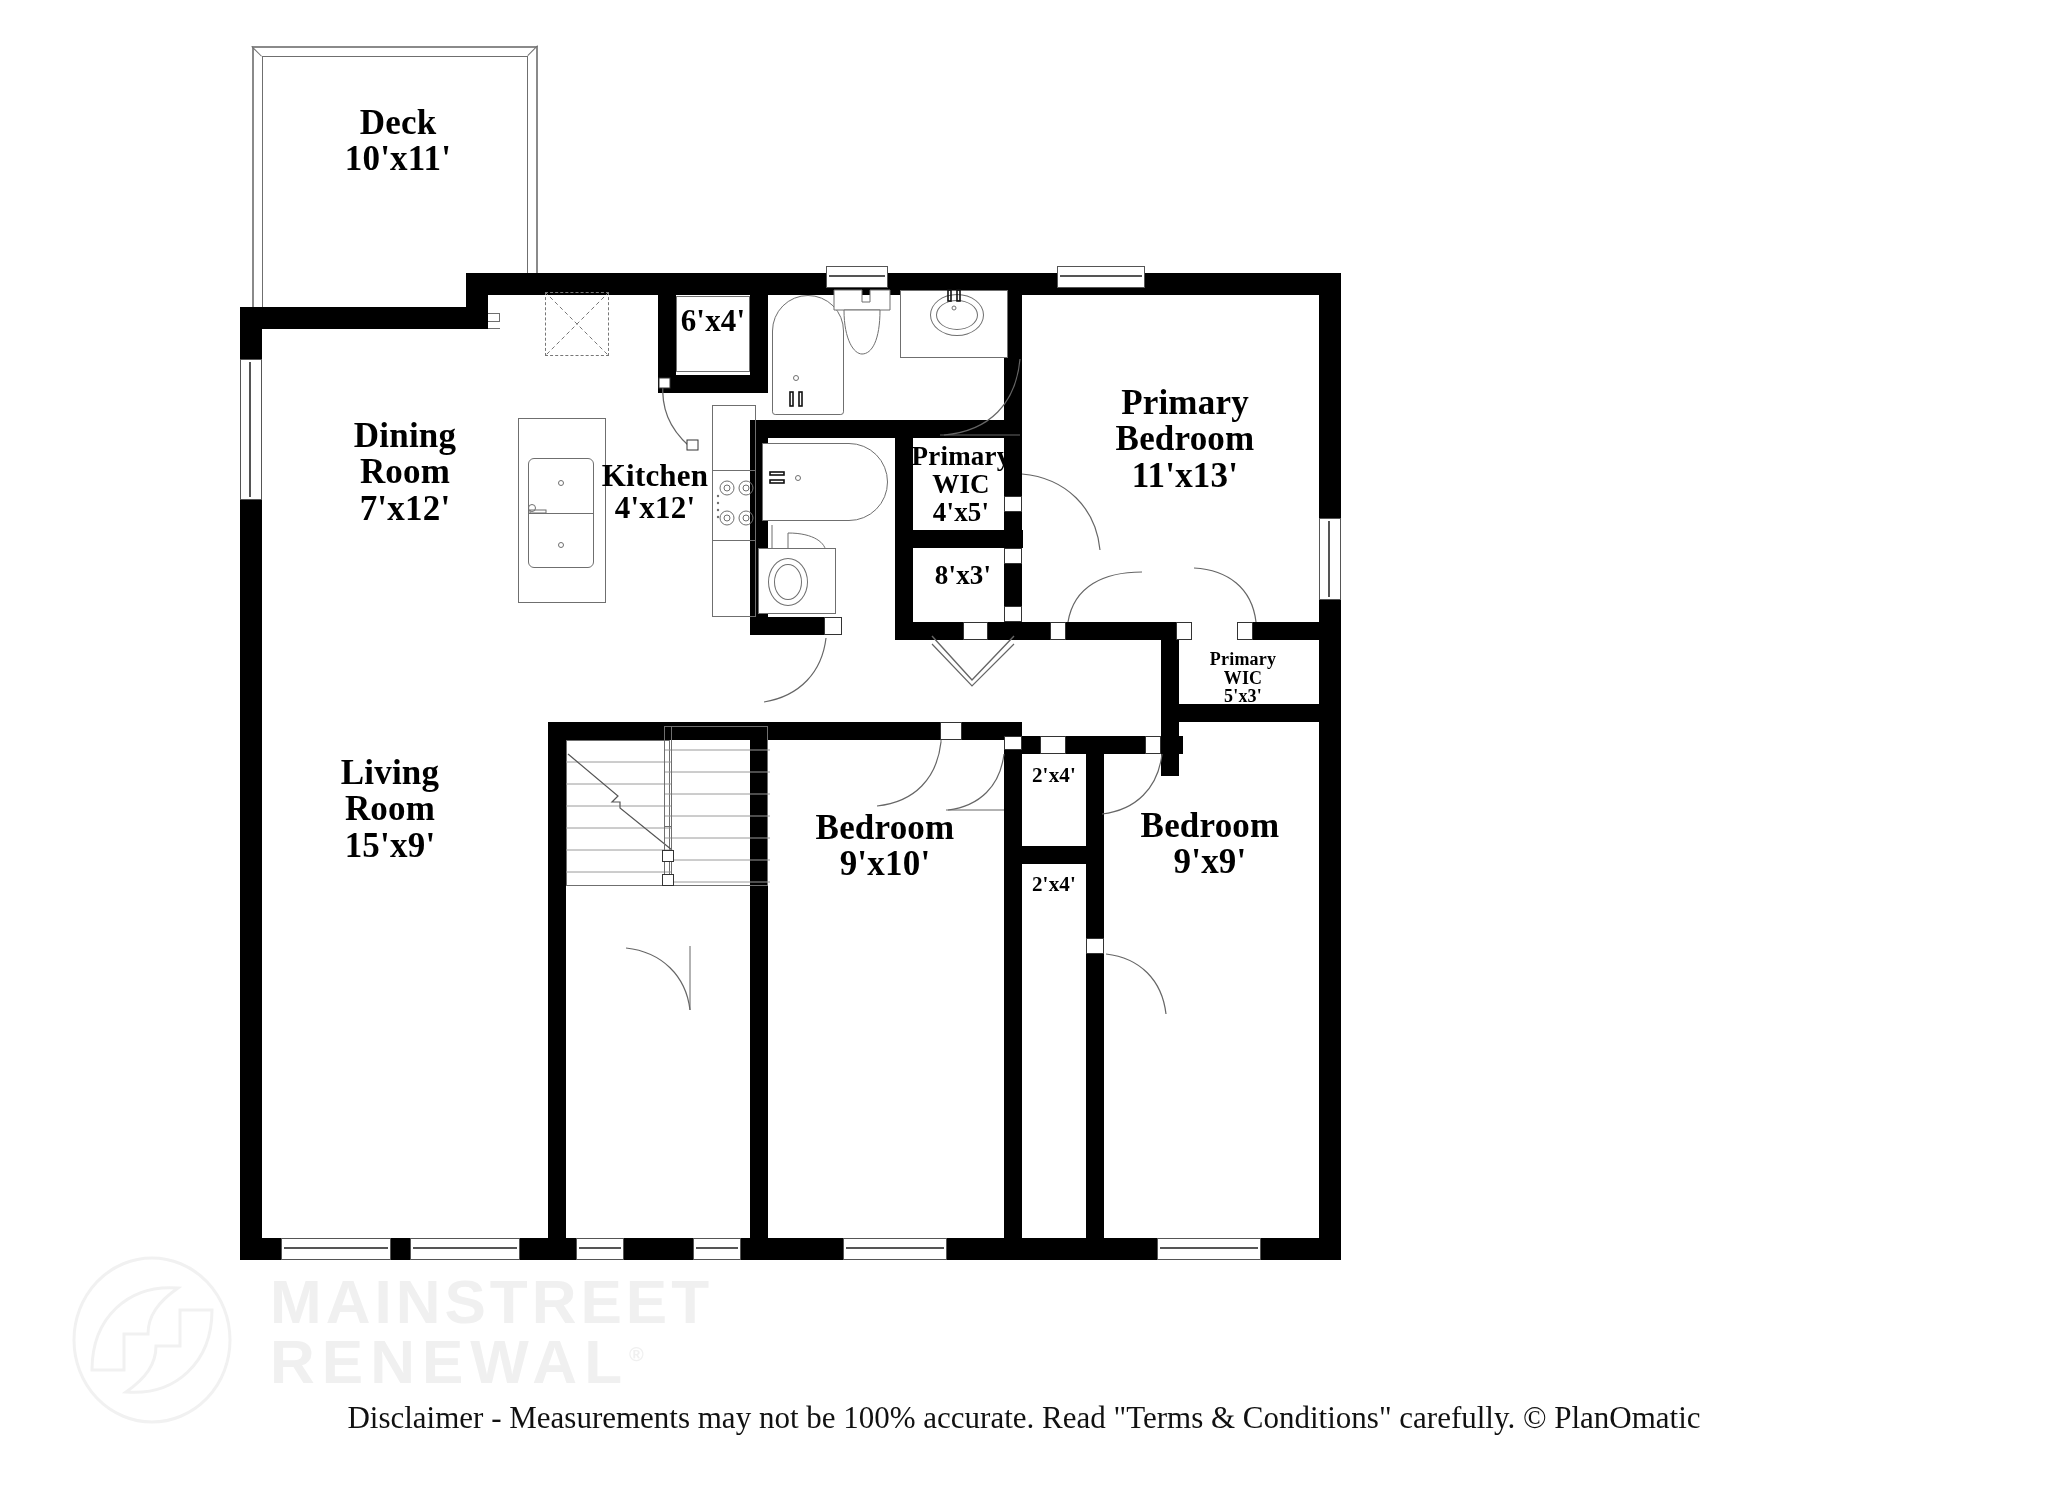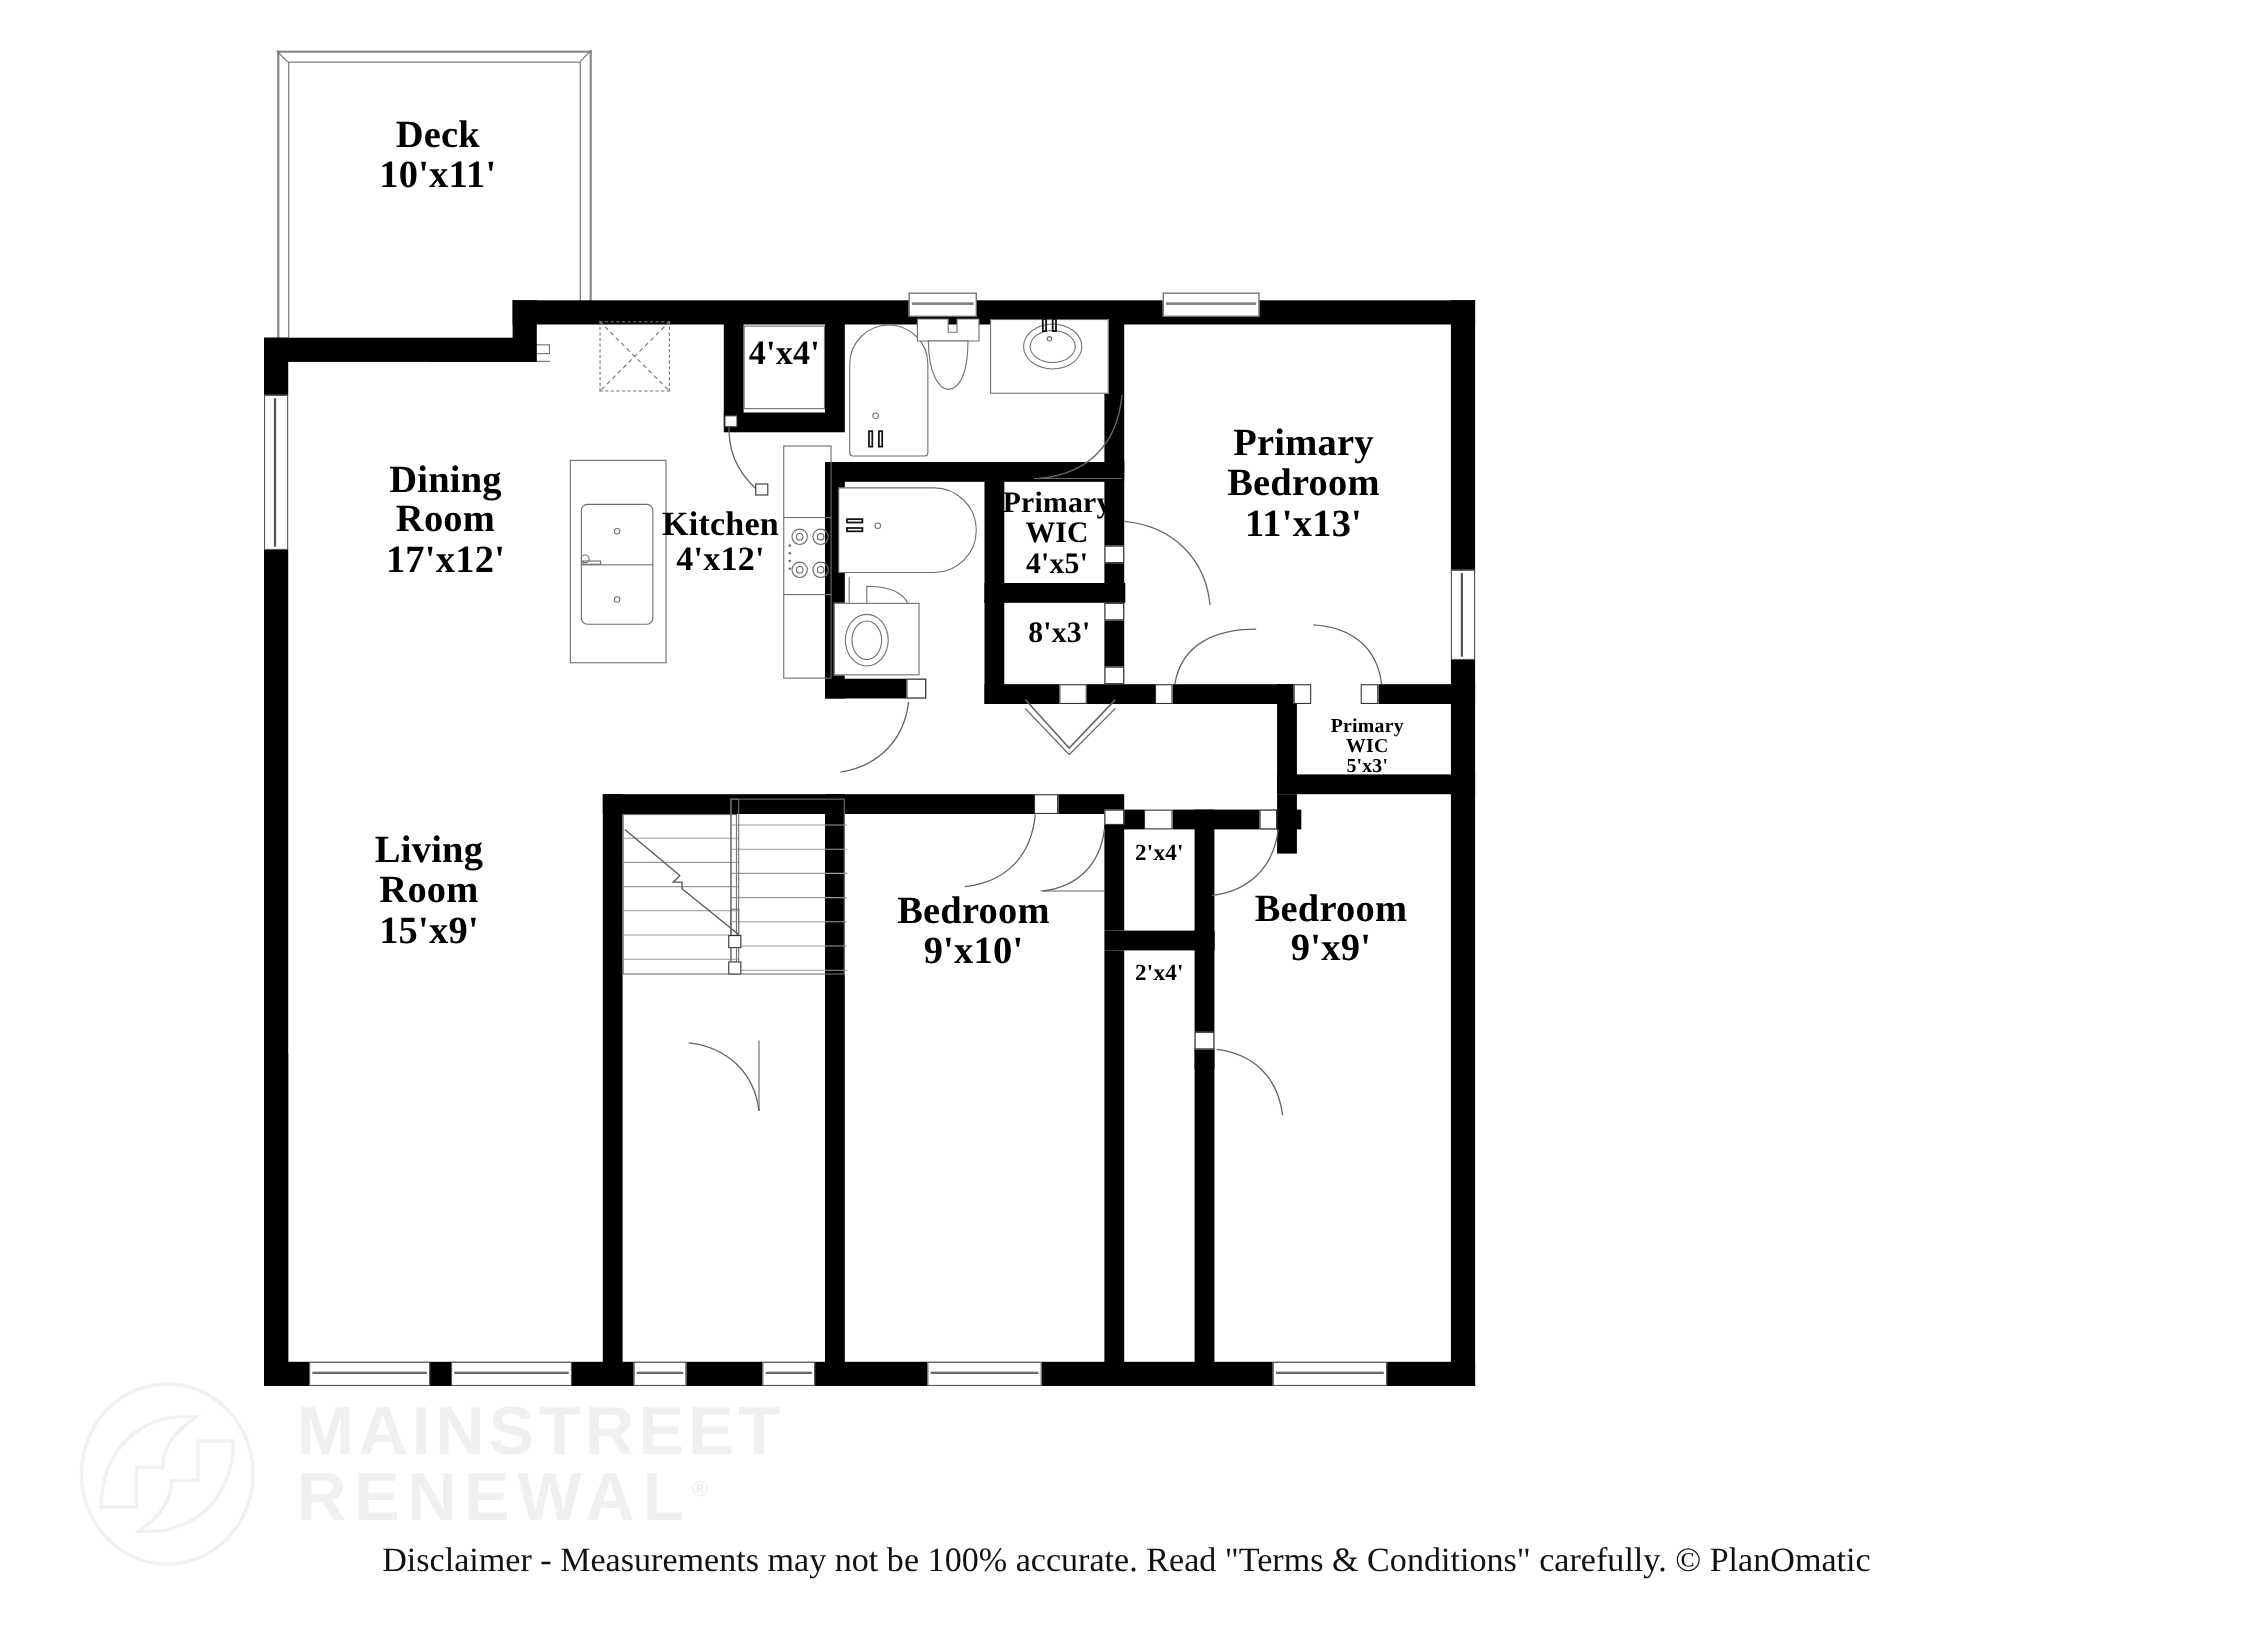--- a/index.html
+++ b/index.html
@@ -334,26 +334,26 @@
       <line x1="0" y1="134" x2="106" y2="134" stroke="#9a9a9a"></line>
       <line x1="0" y1="156" x2="106" y2="156" stroke="#9a9a9a"></line>
     </svg>
     <div class="thin" style="left:664px;top:726px;width:8px;height:130px;"></div>
     <div class="jamb" style="left:662px;top:850px;width:12px;height:12px;"></div>
     <div class="jamb" style="left:662px;top:874px;width:12px;height:12px;"></div>
   </div>
 
   <div class="label lbl-xl" style="left:260px;top:418px;width:290px;">Dining
 Room
-17'x12'</div>
+7'x12'</div>
 
   <div class="label lbl-lg" style="left:590px;top:460px;width:130px;">Kitchen
 4'x12'</div>
 
-  <div class="label lbl-lg" style="left:663px;top:305px;width:100px;">4'x4'</div>
+  <div class="label lbl-lg" style="left:663px;top:305px;width:100px;">6'x4'</div>
 
   <div class="label lbl-xl" style="left:1065px;top:385px;width:240px;">Primary
 Bedroom
 11'x13'</div>
 
   <div class="label lbl-md" style="left:900px;top:442px;width:122px;">Primary
 WIC
 4'x5'</div>
 
   <div class="label lbl-md" style="left:913px;top:561px;width:100px;">8'x3'</div>

